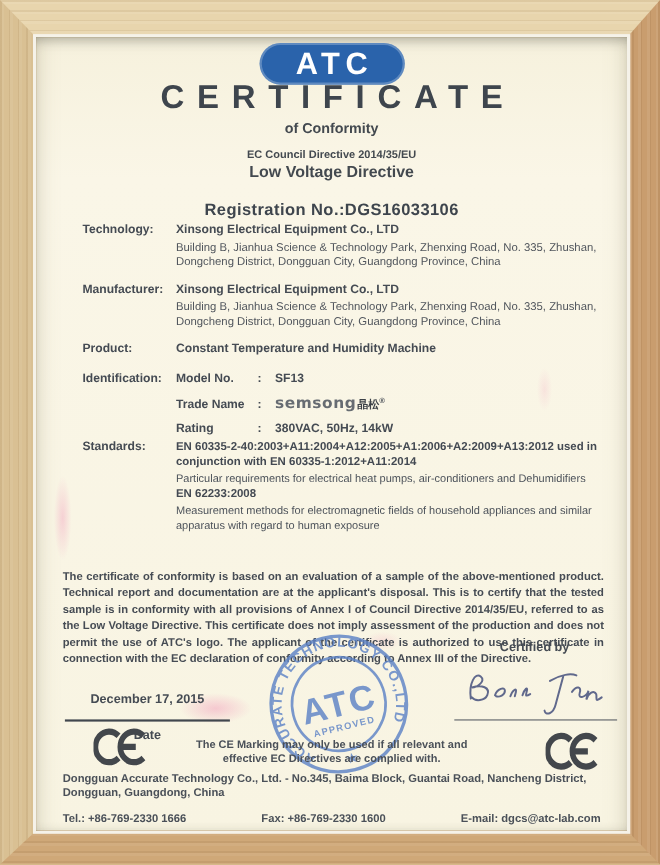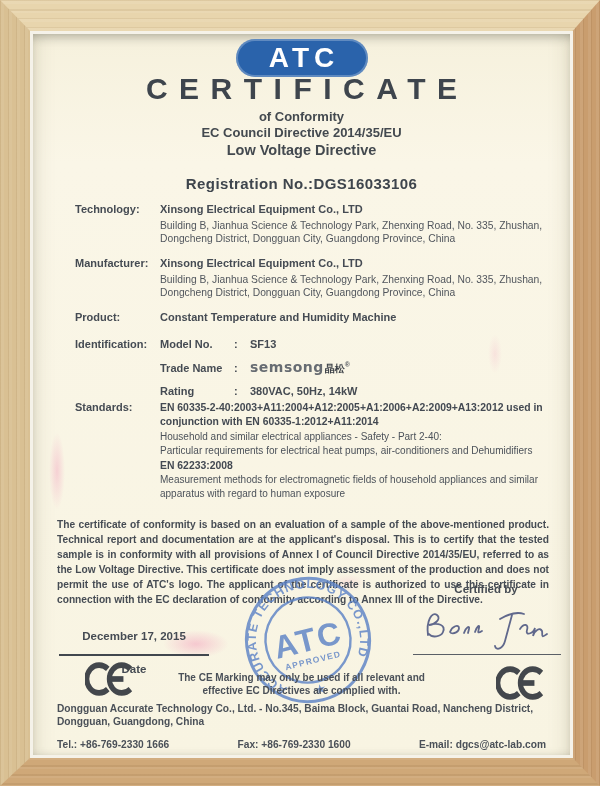--- a/index.html
+++ b/index.html
@@ -70,21 +70,21 @@
     color:#ffffff; font-weight:bold; font-size:28px; letter-spacing:5px;
     text-indent:5px; position:relative; z-index:2;
     box-shadow:inset 0 0 0 2px rgba(255,255,255,.25);
   }
   .cert-title {
     margin:-5px 0 0 0; position:relative; z-index:1;
     font-size:30px; font-weight:bold; letter-spacing:11.5px; text-indent:11.5px;
     color:#3e454d;
   }
   .sub-conformity { margin-top:3px; font-size:13px; font-weight:bold; color:#43494f; }
-  .dir-line1 { margin-top:1px; font-size:13px; font-weight:bold; color:#43494f; }
+  .dir-line1 { margin-top:12px; font-size:10px; font-weight:bold; color:#43494f; }
   .dir-line2 { margin-top:2px; font-size:14.5px; font-weight:bold; color:#43494f; }
   .registration { margin-top:17px; font-size:15px; font-weight:bold; letter-spacing:.4px; color:#3e454d; }
 
   
   .fields { position:absolute; top:169px; left:42px; right:26px; }
   .frow { display:flex; margin-bottom:12px; }
   .flabel { flex:none; width:85px; font-weight:bold; font-size:11px; }
   .fbody { flex:1; min-width:0; }
   .fname { font-weight:bold; font-size:11px; margin-bottom:4px; }
   .faddr { font-size:10.3px; line-height:13px; white-space:nowrap; color:#51565d; }
@@ -205,21 +205,20 @@
           <div class="idval">380VAC, 50Hz, 14kW</div>
         </div>
       </div>
     </div>
 
     <div class="frow" style="margin-bottom:0;">
       <div class="flabel">Standards:</div>
       <div class="fbody">
         <div class="std-line std-bold">EN 60335-2-40:2003+A11:2004+A12:2005+A1:2006+A2:2009+A13:2012 used in</div>
         <div class="std-line std-bold">conjunction with EN 60335-1:2012+A11:2014</div>
-        <div class="std-line">Household and similar electrical appliances - Safety - Part 2-40:</div>
         <div class="std-line">Particular requirements for electrical heat pumps, air-conditioners and Dehumidifiers</div>
         <div class="std-line std-bold">EN 62233:2008</div>
         <div class="std-line">Measurement methods for electromagnetic fields of household appliances and similar</div>
         <div class="std-line">apparatus with regard to human exposure</div>
       </div>
     </div>
   </div>
 
   <div class="statement">The certificate of conformity is based on an evaluation of a sample of the above-mentioned product. Technical report and documentation are at the applicant's disposal. This is to certify that the tested sample is in conformity with all provisions of Annex I of Council Directive 2014/35/EU, referred to as the Low Voltage Directive. This certificate does not imply assessment of the production and does not permit the use of ATC's logo. The applicant of the certificate is authorized to use this certificate in connection with the EC declaration of conformity according to Annex III of the Directive.</div>
 

